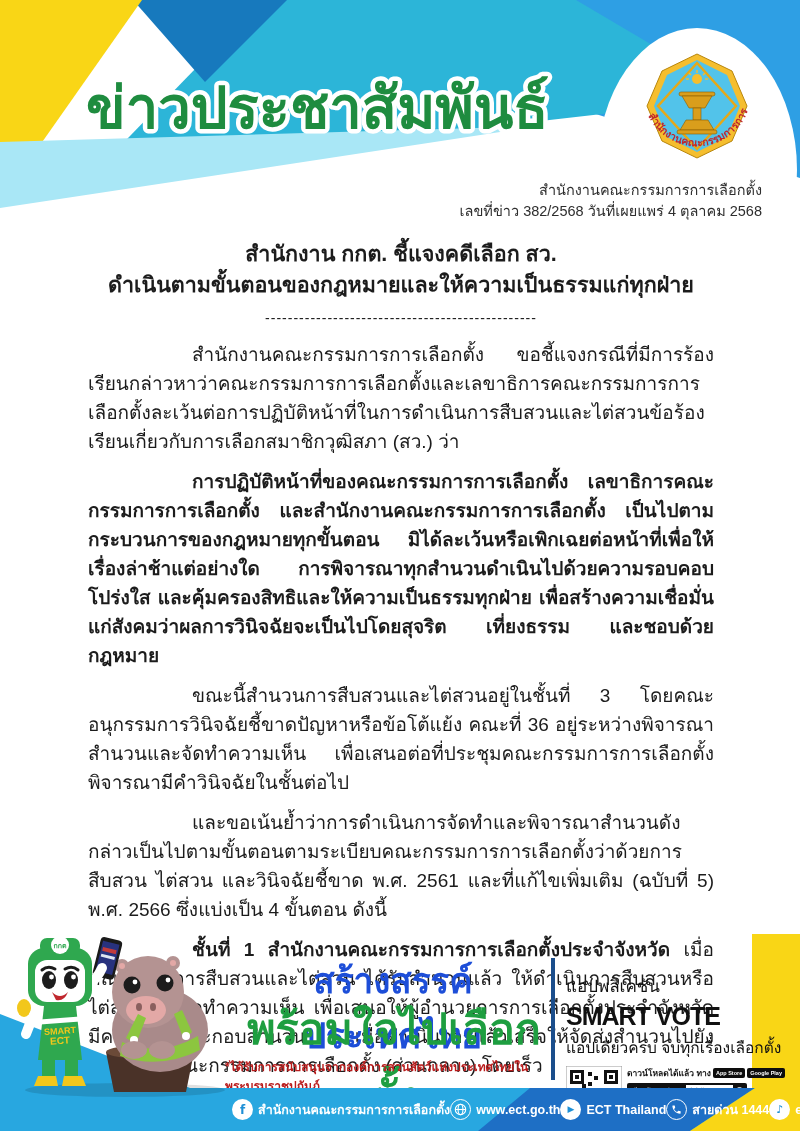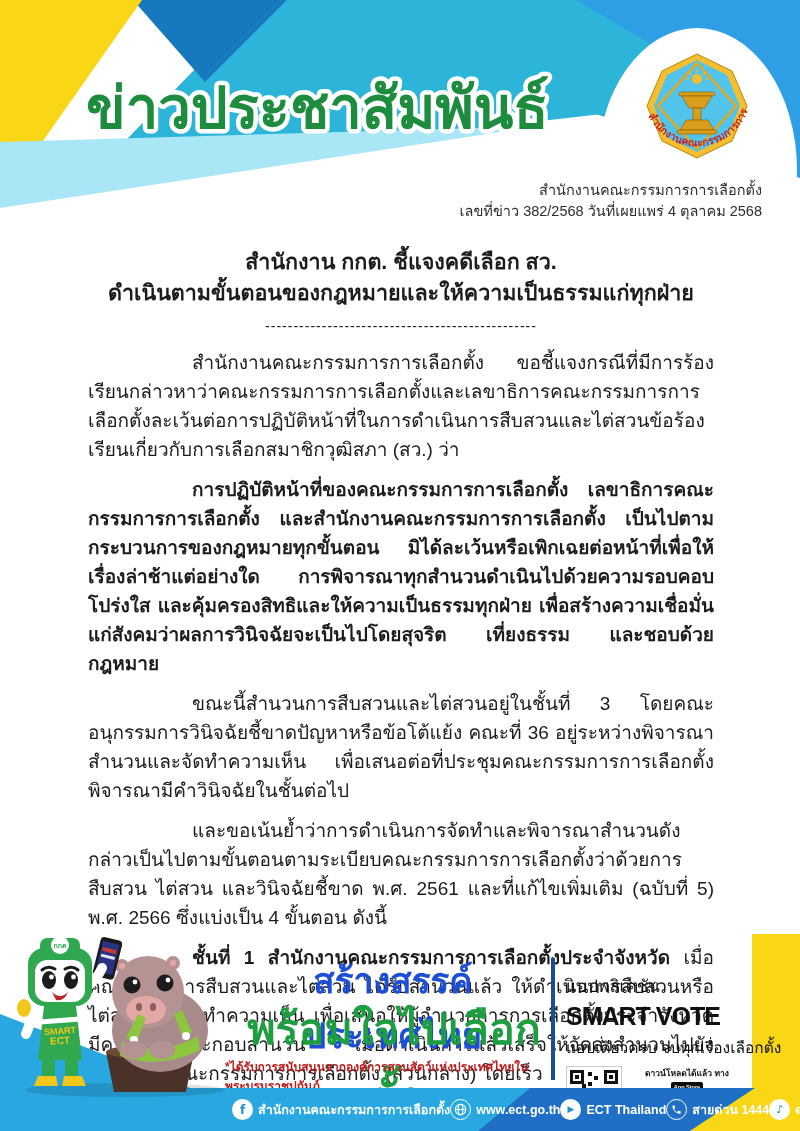--- a/index.html
+++ b/index.html
@@ -20,21 +20,21 @@
     position:absolute; left:597px; top:28px; width:200px; height:284px;
     background:#ffffff; border-radius:50%;
   }
   .emblem-svg { position:absolute; left:630px; top:50px; }
   .org-lines {
     position:absolute; right:38px; top:180px; text-align:right;
     color:#2e2e2e; line-height:21px; font-size:14.5px;
   }
   
   .doc-body {
-    position:absolute; left:88px; right:86px; top:247px;
+    position:absolute; left:88px; right:86px; top:239px;
     color:#1c1c1c; font-size:19px;
   }
   .doc-title { text-align:center; font-weight:bold; font-size:21.5px; line-height:31px; }
   .doc-divider { text-align:center; font-size:14px; color:#222; letter-spacing:1px; margin:9px 0 14px 0; }
   .para {
     text-align:justify; text-indent:104px; line-height:29px; margin-bottom:11px;
   }
   .para .lead { font-weight:bold; }
   .para.bold { font-weight:bold; }
   
@@ -53,21 +53,21 @@
     color:#b91c1c; font-weight:bold; font-size:12px;
   }
   .v-divider { position:absolute; left:551px; top:958px; width:4px; height:122px; background:#1B4E8C; }
   .app-col { position:absolute; left:566px; top:944px; width:182px; color:#111; }
   .app-kicker { font-size:17px;margin-top:28px; }
   .app-name { font-size:25px; font-weight:900; letter-spacing:-1px; line-height:34px; }
   .app-tagline { font-size:15.5px; margin-top:2px; white-space:nowrap; }
   .app-row { display:flex; margin-top:6px; }
   .qr { flex:0 0 auto; }
   .app-stack { margin-left:5px; width:120px; font-size:8.5px; }
-  .dl-row { display:flex; align-items:center; gap:2px; font-weight:bold; white-space:nowrap;flex-direction:column; }
+  .dl-row { display:flex; align-items:center; gap:2px; font-weight:bold; white-space:nowrap; }
   .store-badge {
     display:inline-block; background:#0d0d0d; color:#fff; border-radius:2px;
     font-size:5.5px; font-weight:bold; padding:2px 3px; line-height:6px; text-align:center;
   }
   .search-pill {
     margin-top:3px; background:#101010; border-radius:2px; height:15px;
     display:flex; align-items:center; padding:0 3px; gap:3px;
   }
   .search-pill .lbl { color:#fff; font-size:7.5px; font-weight:bold; white-space:nowrap; }
   .search-box {

